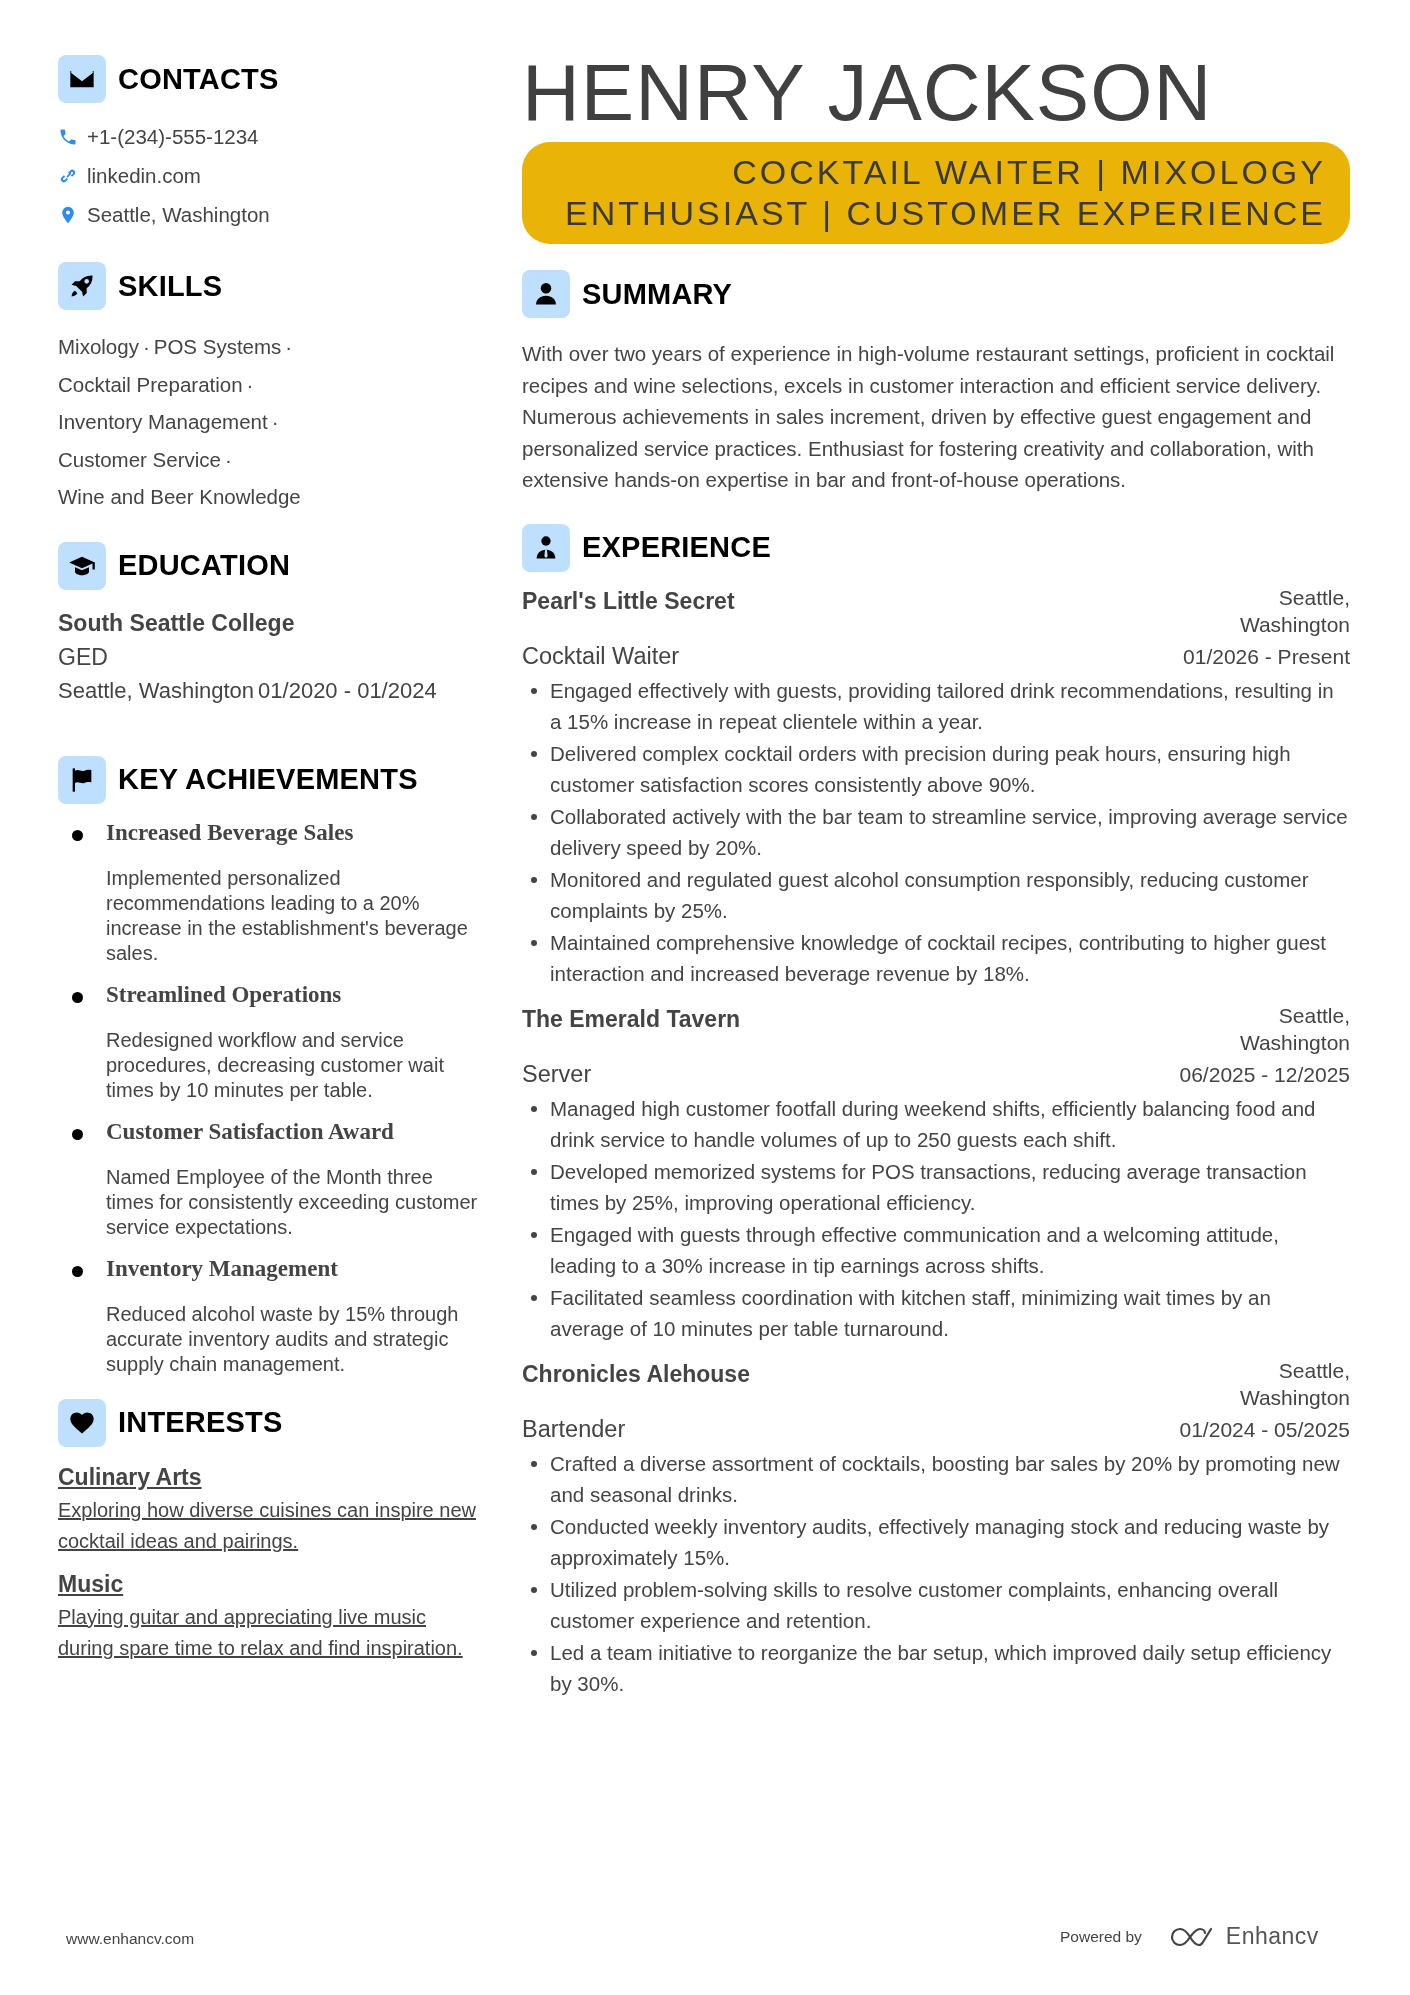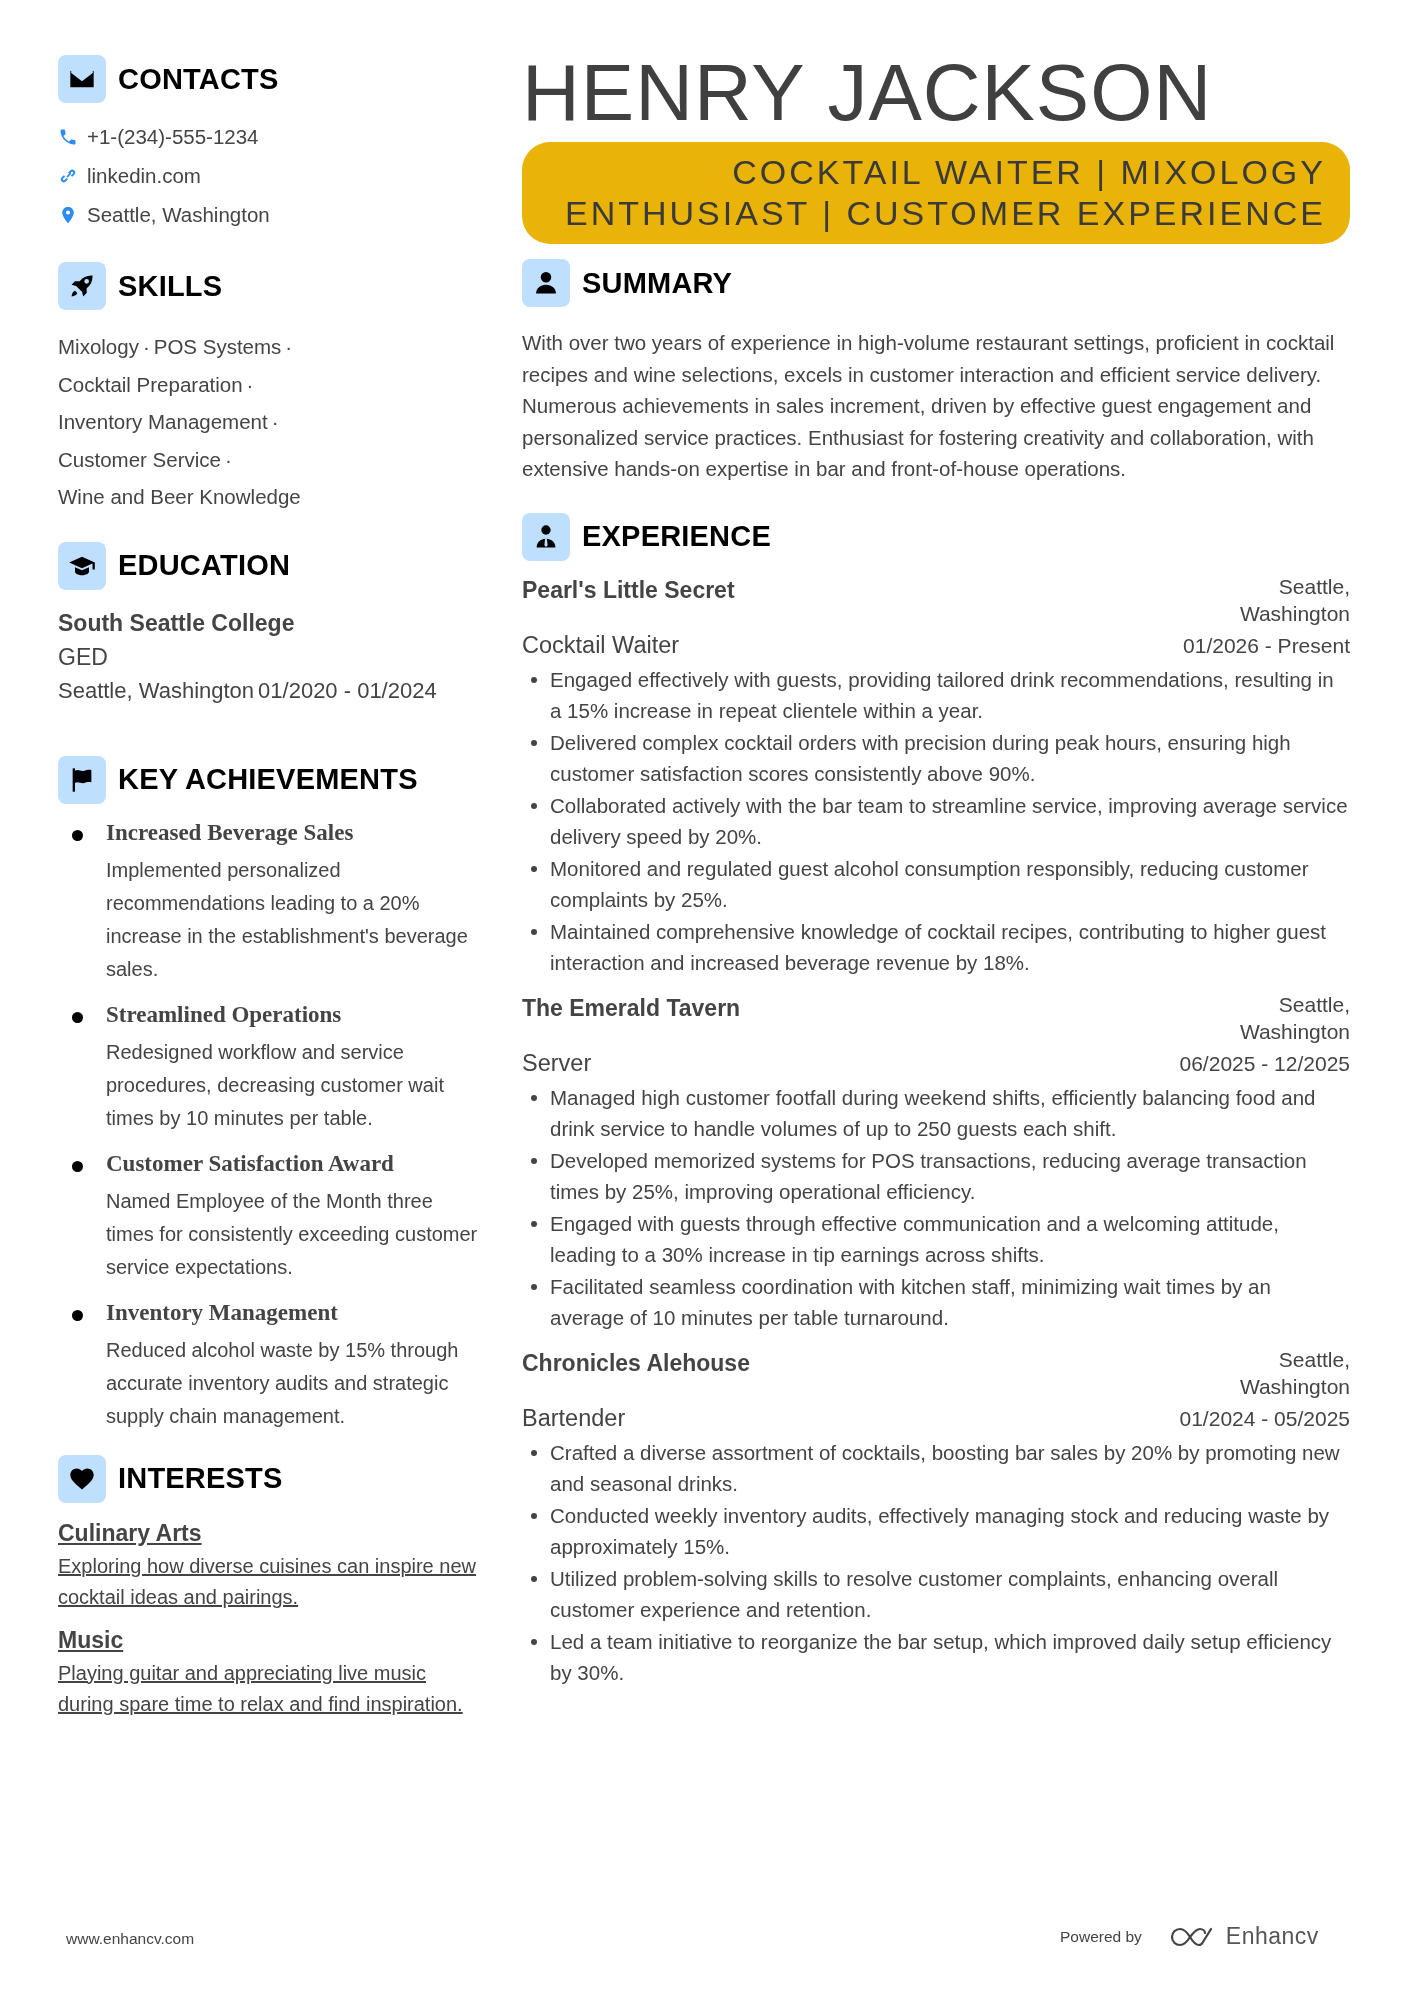--- a/index.html
+++ b/index.html
@@ -23,30 +23,30 @@
   .edu { margin-top: 16px; }
   .edu-school { font-size: 23px; font-weight: bold; color: #444; line-height: 34px; }
   .edu-degree { font-size: 23px; color: #444; line-height: 34px; }
   .edu-meta { font-size: 22px; color: #444; line-height: 34px; display: flex; }
   .edu-meta .date { margin-left: 4px; }
 
   .ach-list { margin-top: 14px; }
   .ach { position: relative; padding-left: 48px; margin-bottom: 14px; }
   .ach .dot { position: absolute; left: 14px; top: 12px; width: 11px; height: 11px; border-radius: 50%; background: #000; }
   .ach-title { font-size: 23px; font-weight: bold; color: #444; line-height: 30px; font-family: Liberation Serif, serif; }
-  .ach-desc { font-size: 20px; color: #444; line-height: 33px; margin-top: 6px; }
+  .ach-desc { font-size: 20px; color: #444; line-height: 25px; margin-top: 18px; }
 
   .int { margin-top: 12px; text-decoration: underline; }
   .int-title { font-size: 23px; font-weight: bold; color: #444; line-height: 36px; }
   .int-desc { font-size: 20px; color: #444; line-height: 31.5px; margin-bottom: 8px; }
 
   .name { font-size: 80px; font-weight: normal; color: #404040; letter-spacing: 1px; line-height: 90px; height: 90px; }
   .title-badge { margin-top: 4px; background: #eab308; border-radius: 28px; padding: 10px 24px 10px 24px; font-size: 34px; color: #3a3a3a; letter-spacing: 3px; line-height: 41px; text-align: right; }
 
-  .summary-head { margin-top: 15px; }
+  .summary-head { margin-top: 26px; }
   .summary-text { margin-top: 20px; font-size: 20.5px; line-height: 31.5px; color: #444; }
 
   .exp-head { margin-top: 28px; }
   .job { margin-top: 12px; }
   .job-top { display: flex; justify-content: space-between; align-items: flex-start; }
   .job-company { font-size: 23px; font-weight: bold; color: #444; line-height: 30px; margin-top: 2px; }
   .job-loc { font-size: 21px; color: #444; text-align: right; line-height: 27px; width: 160px; }
   .job-mid { display: flex; justify-content: space-between; align-items: baseline; margin-top: 2px; }
   .job-role { font-size: 23.5px; color: #444; line-height: 32px; }
   .job-date { font-size: 21px; color: #444; line-height: 32px; }

